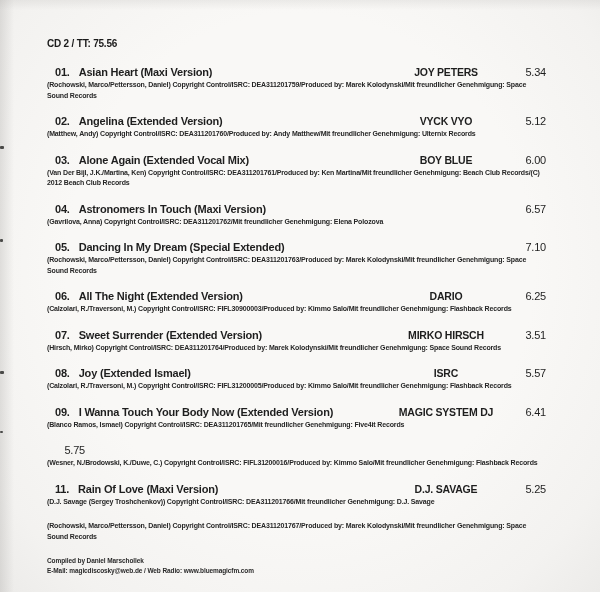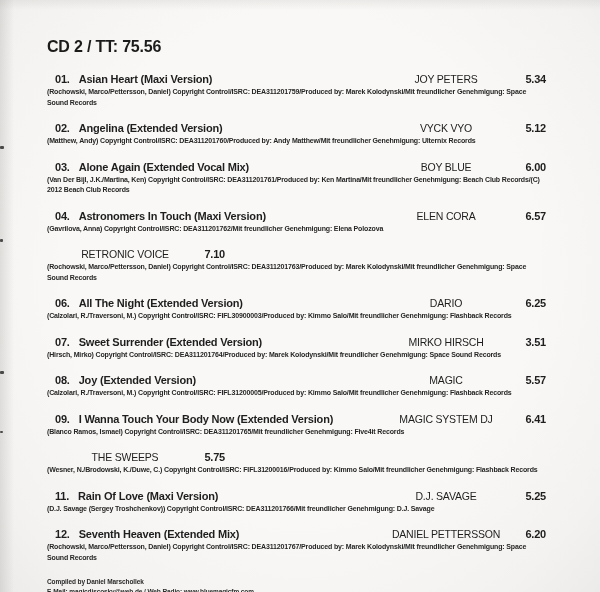--- a/index.html
+++ b/index.html
@@ -30,21 +30,21 @@
   .speck.s1 { left: 0; top: 146px; width: 4px; height: 3px; }
   .speck.s2 { left: 0; top: 239px; width: 3px; height: 3px; }
   .speck.s3 { left: 0; top: 371px; width: 4px; height: 3px; }
   .speck.s4 { left: 0; top: 431px; width: 3px; height: 2px; }
   .content {
     position: absolute;
     left: 47px; top: 38px;
     width: 499px;
   }
   .disc-header {
-    font-size: 16px; font-weight: bold;
+    font-size: 10px; font-weight: bold;
     letter-spacing: -0.2px;
     margin-bottom: 17px;
     color: #1b1b1b;
   }
   .track { margin-bottom: 14px; }
   .track:nth-child(12) { margin-top: 10px; }
   .track-main {
     display: flex;
     align-items: baseline;
     padding-left: 8px;
@@ -53,28 +53,28 @@
   .track-title-cell {
     flex: 1 1 auto;
     font-size: 11px; font-weight: bold;
     letter-spacing: -0.2px;
     white-space: nowrap; overflow: hidden;
   }
   .track-num { margin-right: 9px; margin-top: 27px; }
   .track-artist {
     flex: 0 0 140px;
     text-align: center;
-    font-size: 10.5px; font-weight: normal;
+    font-size: 10.5px; font-weight: bold;
     letter-spacing: -0.2px;
     white-space: nowrap;
   }
   .track-time {
     flex: 0 0 30px;
     text-align: right;
-    font-size: 11px; font-weight: bold;
+    font-size: 11px; font-weight: normal;
     letter-spacing: -0.2px;
   }
   .track-credits {
     font-size: 7px; font-weight: bold;
     letter-spacing: -0.15px;
     line-height: 10.5px;
     margin-top: 1px;
     color: #262626;
   }
   .footer {
@@ -131,29 +131,30 @@
       <div class="track-time">6.00</div>
     </div>
     <div class="track-credits">(Van Der Bijl, J.K./Martina, Ken) Copyright Control/ISRC: DEA311201761/Produced by: Ken Martina/Mit freundlicher Genehmigung: Beach Club Records/(C) 2012 Beach Club Records</div>
   </div>
 
   <div class="track">
     <div class="track-main">
       <div class="track-title-cell">
         <span class="track-num">04.</span><span class="track-title">Astronomers In Touch (Maxi Version)</span>
       </div>
-      <div class="track-artist">ELEN CORA</div>
       <div class="track-time">6.57</div>
     </div>
     <div class="track-credits">(Gavrilova, Anna) Copyright Control/ISRC: DEA311201762/Mit freundlicher Genehmigung: Elena Polozova</div>
   </div>
 
   <div class="track">
     <div class="track-main">
-      <div class="track-artist">RETRONIC VOICE</div>
+      <div class="track-title-cell">
+        <span class="track-num">05.</span><span class="track-title">Dancing In My Dream (Special Extended)</span>
+      </div>
       <div class="track-time">7.10</div>
     </div>
     <div class="track-credits">(Rochowski, Marco/Pettersson, Daniel) Copyright Control/ISRC: DEA311201763/Produced by: Marek Kolodynski/Mit freundlicher Genehmigung: Space Sound Records</div>
   </div>
 
   <div class="track">
     <div class="track-main">
       <div class="track-title-cell">
         <span class="track-num">06.</span><span class="track-title">All The Night (Extended Version)</span>
       </div>
@@ -170,66 +171,58 @@
       </div>
       <div class="track-artist">MIRKO HIRSCH</div>
       <div class="track-time">3.51</div>
     </div>
     <div class="track-credits">(Hirsch, Mirko) Copyright Control/ISRC: DEA311201764/Produced by: Marek Kolodynski/Mit freundlicher Genehmigung: Space Sound Records</div>
   </div>
 
   <div class="track">
     <div class="track-main">
       <div class="track-title-cell">
-        <span class="track-num">08.</span><span class="track-title">Joy (Extended Version)</span>
-      </div>
-      <div class="track-artist">MAGIC</div>
+        <span class="track-num">08.</span><span class="track-title">Joy (Extended Ismael)</span>
+      </div>
+      <div class="track-artist">ISRC</div>
       <div class="track-time">5.57</div>
     </div>
     <div class="track-credits">(Calzolari, R./Traversoni, M.) Copyright Control/ISRC: FIFL31200005/Produced by: Kimmo Salo/Mit freundlicher Genehmigung: Flashback Records</div>
   </div>
 
   <div class="track">
     <div class="track-main">
       <div class="track-title-cell">
         <span class="track-num">09.</span><span class="track-title">I Wanna Touch Your Body Now (Extended Version)</span>
       </div>
       <div class="track-artist">MAGIC SYSTEM DJ</div>
       <div class="track-time">6.41</div>
     </div>
     <div class="track-credits">(Blanco Ramos, Ismael) Copyright Control/ISRC: DEA311201765/Mit freundlicher Genehmigung: Five4it Records</div>
   </div>
 
   <div class="track">
     <div class="track-main">
-      <div class="track-artist">THE SWEEPS</div>
       <div class="track-time">5.75</div>
     </div>
     <div class="track-credits">(Wesner, N./Brodowski, K./Duwe, C.) Copyright Control/ISRC: FIFL31200016/Produced by: Kimmo Salo/Mit freundlicher Genehmigung: Flashback Records</div>
   </div>
 
   <div class="track">
     <div class="track-main">
       <div class="track-title-cell">
         <span class="track-num">11.</span><span class="track-title">Rain Of Love (Maxi Version)</span>
       </div>
       <div class="track-artist">D.J. SAVAGE</div>
       <div class="track-time">5.25</div>
     </div>
     <div class="track-credits">(D.J. Savage (Sergey Troshchenkov)) Copyright Control/ISRC: DEA311201766/Mit freundlicher Genehmigung: D.J. Savage</div>
   </div>
 
   <div class="track">
-    <div class="track-main">
-      <div class="track-title-cell">
-        <span class="track-num">12.</span><span class="track-title">Seventh Heaven (Extended Mix)</span>
-      </div>
-      <div class="track-artist">DANIEL PETTERSSON</div>
-      <div class="track-time">6.20</div>
-    </div>
     <div class="track-credits">(Rochowski, Marco/Pettersson, Daniel) Copyright Control/ISRC: DEA311201767/Produced by: Marek Kolodynski/Mit freundlicher Genehmigung: Space Sound Records</div>
   </div>
 </div>
 
     <div class="footer">
       <div>Compiled by Daniel Marschollek</div>
       <div>E-Mail: magicdiscosky@web.de / Web Radio: www.bluemagicfm.com</div>
     </div>
   </div>
 </div>

